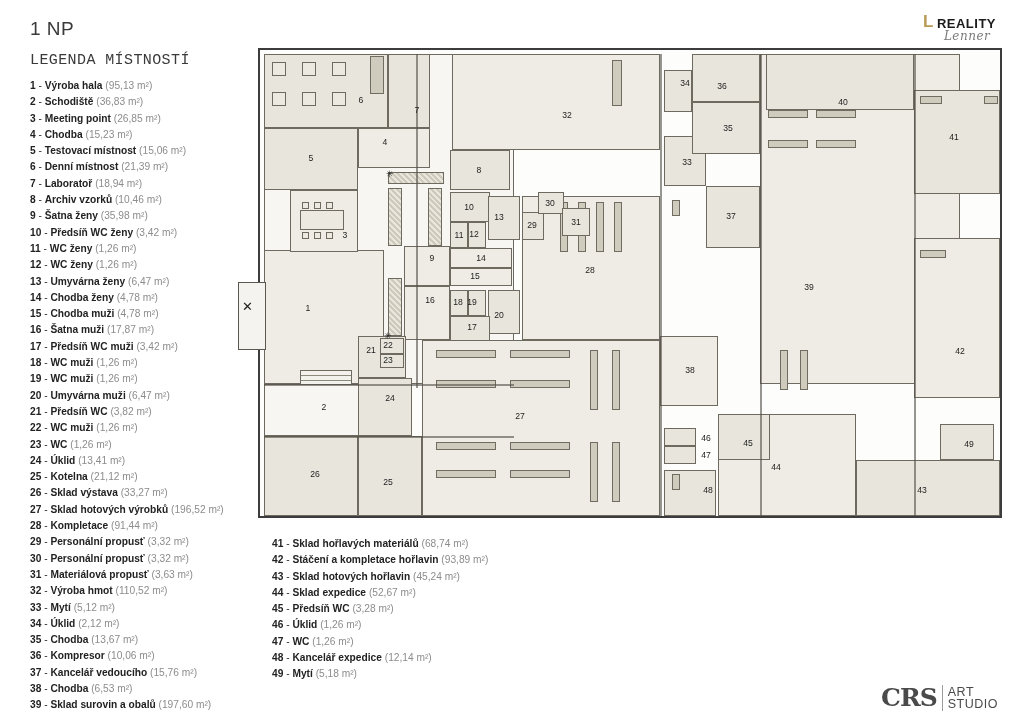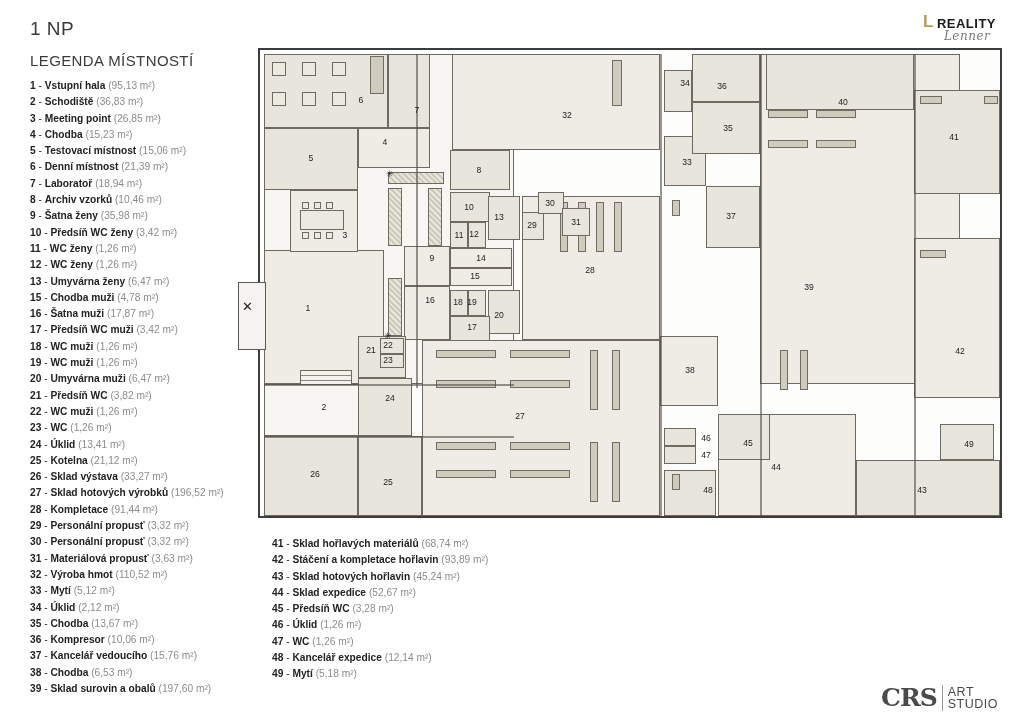--- a/index.html
+++ b/index.html
@@ -13,21 +13,21 @@
   }
   .page{position:absolute;inset:0;}
 
   
   .floor-title{
     position:absolute;left:30px;top:18px;
     font-size:19px;font-weight:400;color:#3a3a3a;letter-spacing:.5px;
   }
   .legend-title{
     position:absolute;left:30px;top:52px;
-    font-size:15px;font-weight:400;color:#3a3a3a;letter-spacing:.4px;
+    font-size:15px;font-weight:400;color:#3a3a3a;letter-spacing:.4px;font-family:Liberation Mono, monospace;
   }
 
   
   .legend-col{
     position:absolute;
     font-size:10.2px;
     line-height:16.3px;
   }
   #legend-col-1{left:30px;top:78px;width:225px;}
   #legend-col-2{left:272px;top:536px;width:300px;}
@@ -116,33 +116,34 @@
 </style>
 </head>
 <body>
 
 <div class="page">
 
   <div class="floor-title">1 NP</div>
   <div class="legend-title">LEGENDA MÍSTNOSTÍ</div>
 
   <div class="legend-col" id="legend-col-1">
-      <div class="legend-item"><span class="num">1</span> - <span class="nm">Vstupní hala</span> <span class="area">(95,13 m²)</span></div>
+      <div class="legend-item"><span class="num">1</span> - <span class="nm">Výroba hala</span> <span class="area">(95,13 m²)</span></div>
       <div class="legend-item"><span class="num">2</span> - <span class="nm">Schodiště</span> <span class="area">(36,83 m²)</span></div>
       <div class="legend-item"><span class="num">3</span> - <span class="nm">Meeting point</span> <span class="area">(26,85 m²)</span></div>
       <div class="legend-item"><span class="num">4</span> - <span class="nm">Chodba</span> <span class="area">(15,23 m²)</span></div>
       <div class="legend-item"><span class="num">5</span> - <span class="nm">Testovací místnost</span> <span class="area">(15,06 m²)</span></div>
       <div class="legend-item"><span class="num">6</span> - <span class="nm">Denní místnost</span> <span class="area">(21,39 m²)</span></div>
       <div class="legend-item"><span class="num">7</span> - <span class="nm">Laboratoř</span> <span class="area">(18,94 m²)</span></div>
       <div class="legend-item"><span class="num">8</span> - <span class="nm">Archiv vzorků</span> <span class="area">(10,46 m²)</span></div>
       <div class="legend-item"><span class="num">9</span> - <span class="nm">Šatna ženy</span> <span class="area">(35,98 m²)</span></div>
       <div class="legend-item"><span class="num">10</span> - <span class="nm">Předsíň WC ženy</span> <span class="area">(3,42 m²)</span></div>
       <div class="legend-item"><span class="num">11</span> - <span class="nm">WC ženy</span> <span class="area">(1,26 m²)</span></div>
       <div class="legend-item"><span class="num">12</span> - <span class="nm">WC ženy</span> <span class="area">(1,26 m²)</span></div>
       <div class="legend-item"><span class="num">13</span> - <span class="nm">Umyvárna ženy</span> <span class="area">(6,47 m²)</span></div>
+      <div class="legend-item"><span class="num">14</span> - <span class="nm">Chodba ženy</span> <span class="area">(4,78 m²)</span></div>
       <div class="legend-item"><span class="num">15</span> - <span class="nm">Chodba muži</span> <span class="area">(4,78 m²)</span></div>
       <div class="legend-item"><span class="num">16</span> - <span class="nm">Šatna muži</span> <span class="area">(17,87 m²)</span></div>
       <div class="legend-item"><span class="num">17</span> - <span class="nm">Předsíň WC muži</span> <span class="area">(3,42 m²)</span></div>
       <div class="legend-item"><span class="num">18</span> - <span class="nm">WC muži</span> <span class="area">(1,26 m²)</span></div>
       <div class="legend-item"><span class="num">19</span> - <span class="nm">WC muži</span> <span class="area">(1,26 m²)</span></div>
       <div class="legend-item"><span class="num">20</span> - <span class="nm">Umyvárna muži</span> <span class="area">(6,47 m²)</span></div>
       <div class="legend-item"><span class="num">21</span> - <span class="nm">Předsíň WC</span> <span class="area">(3,82 m²)</span></div>
       <div class="legend-item"><span class="num">22</span> - <span class="nm">WC muži</span> <span class="area">(1,26 m²)</span></div>
       <div class="legend-item"><span class="num">23</span> - <span class="nm">WC</span> <span class="area">(1,26 m²)</span></div>
       <div class="legend-item"><span class="num">24</span> - <span class="nm">Úklid</span> <span class="area">(13,41 m²)</span></div>

